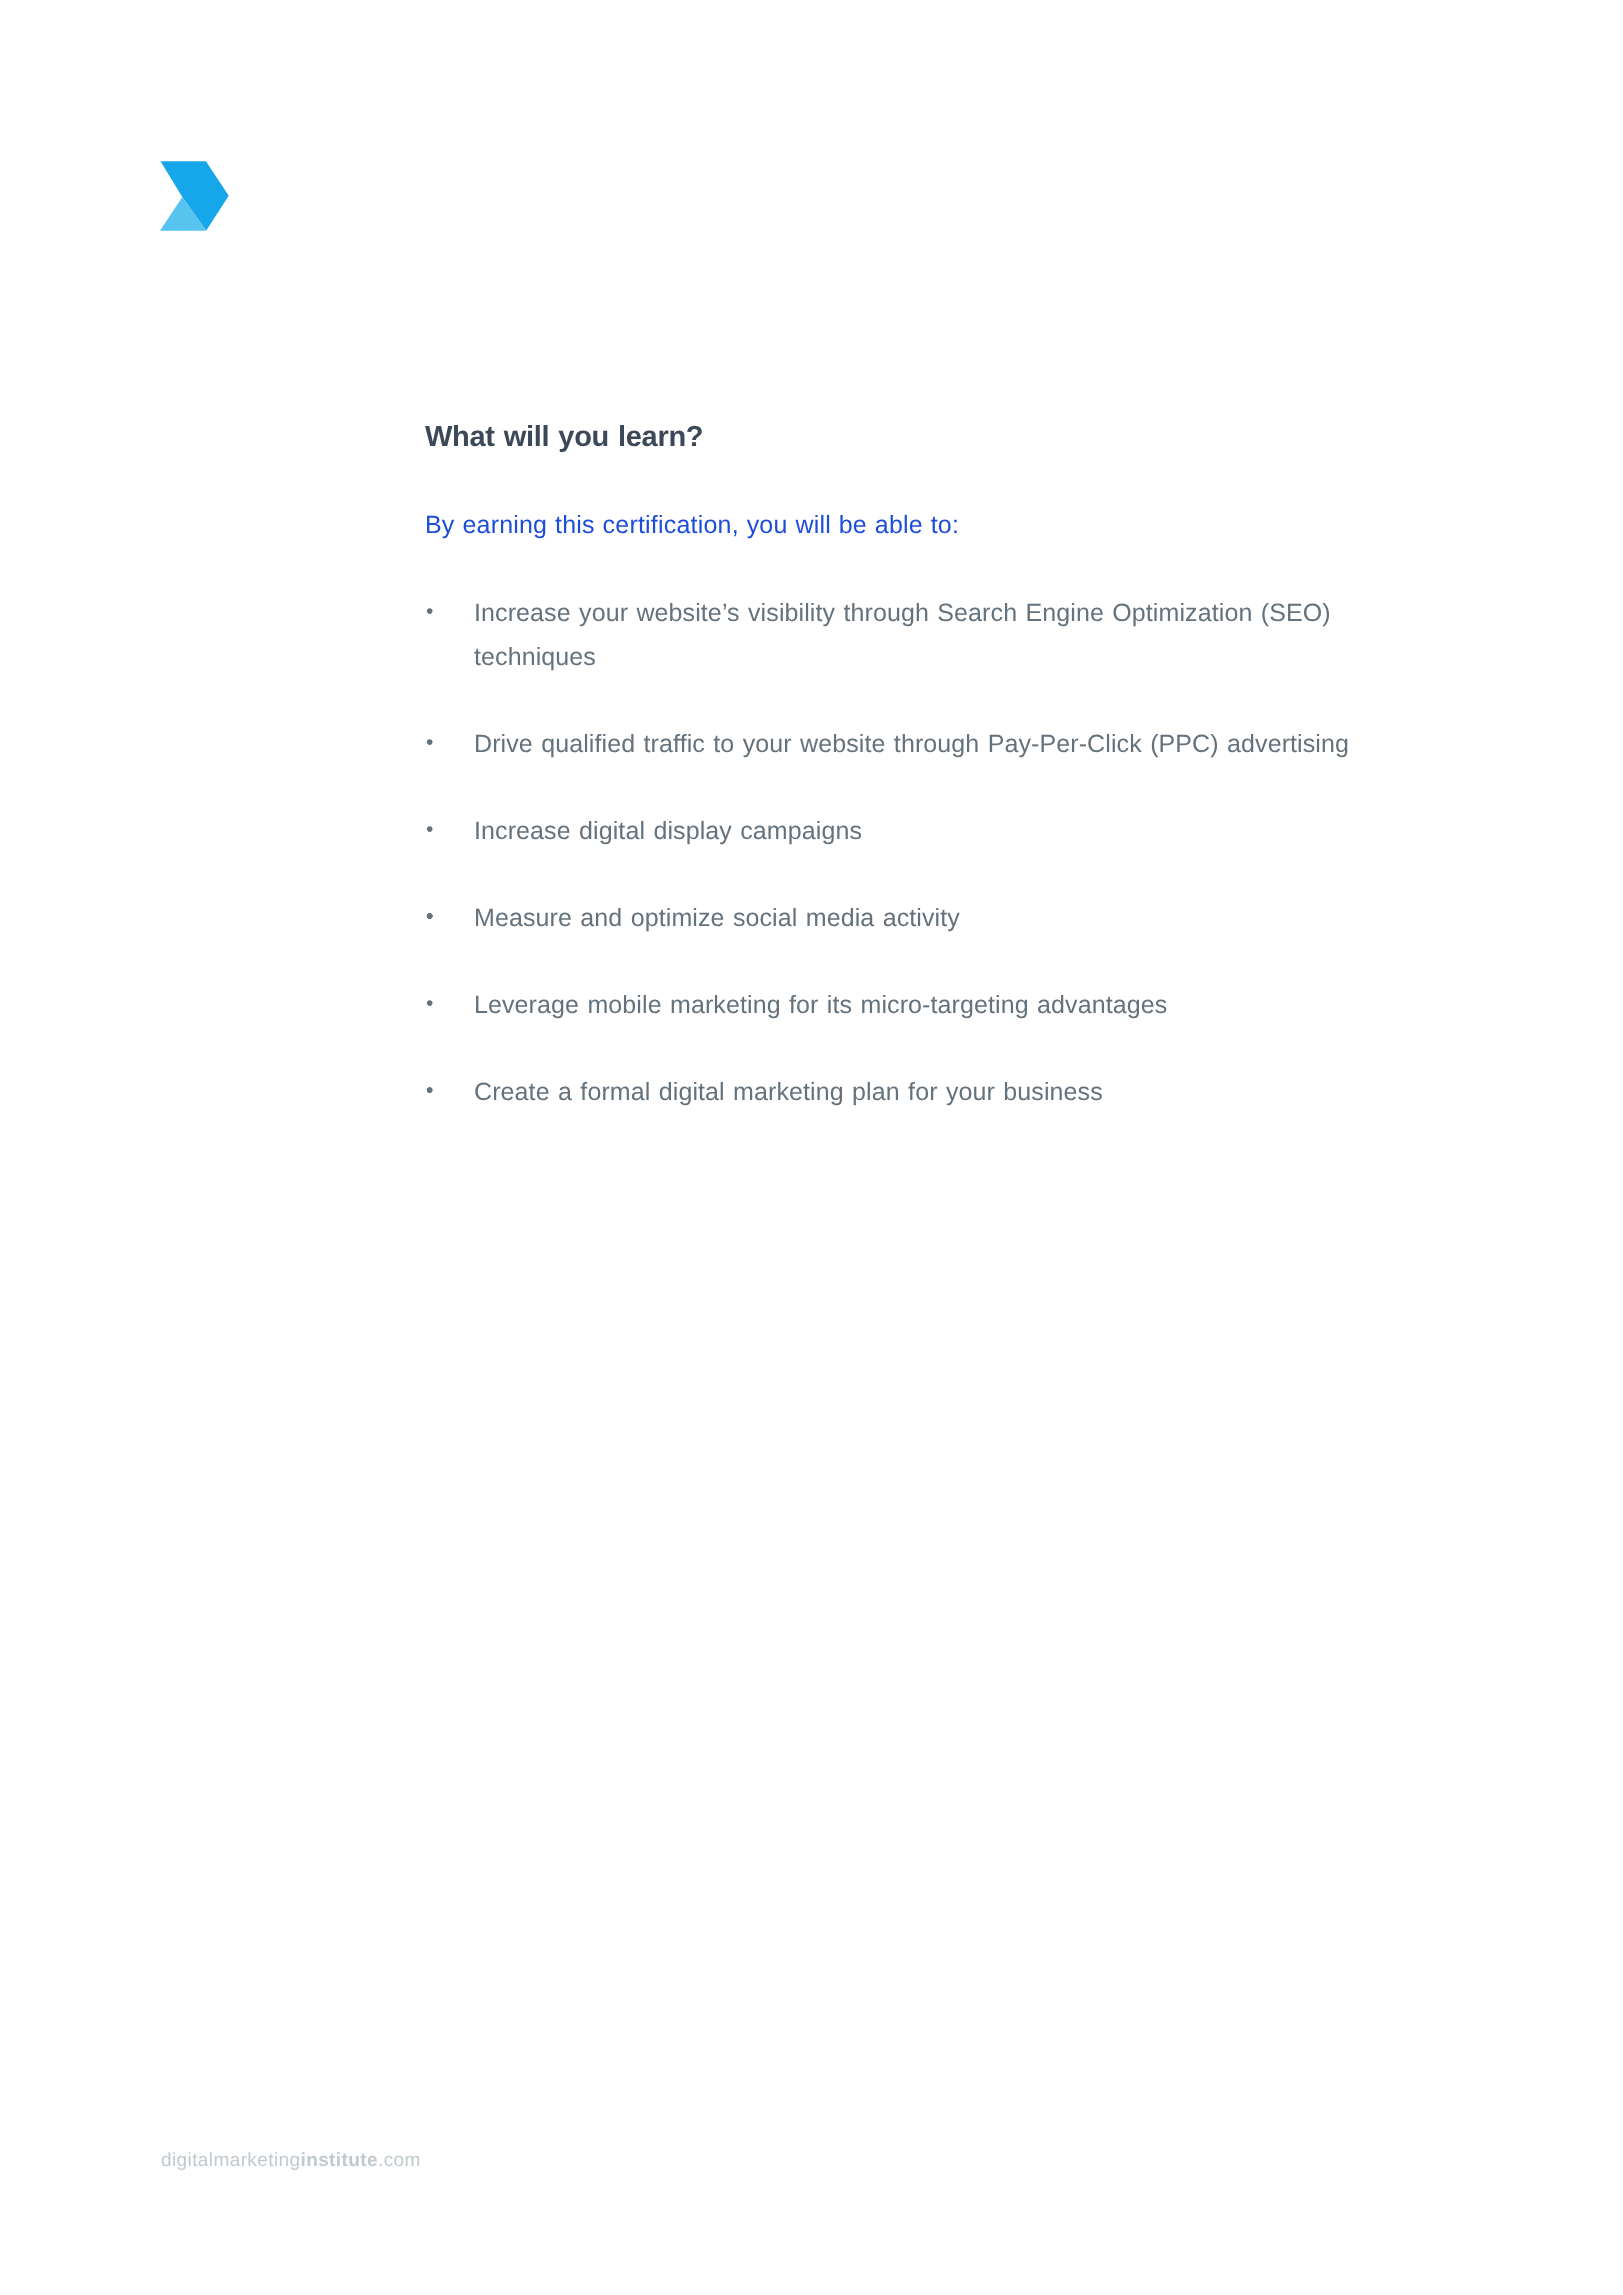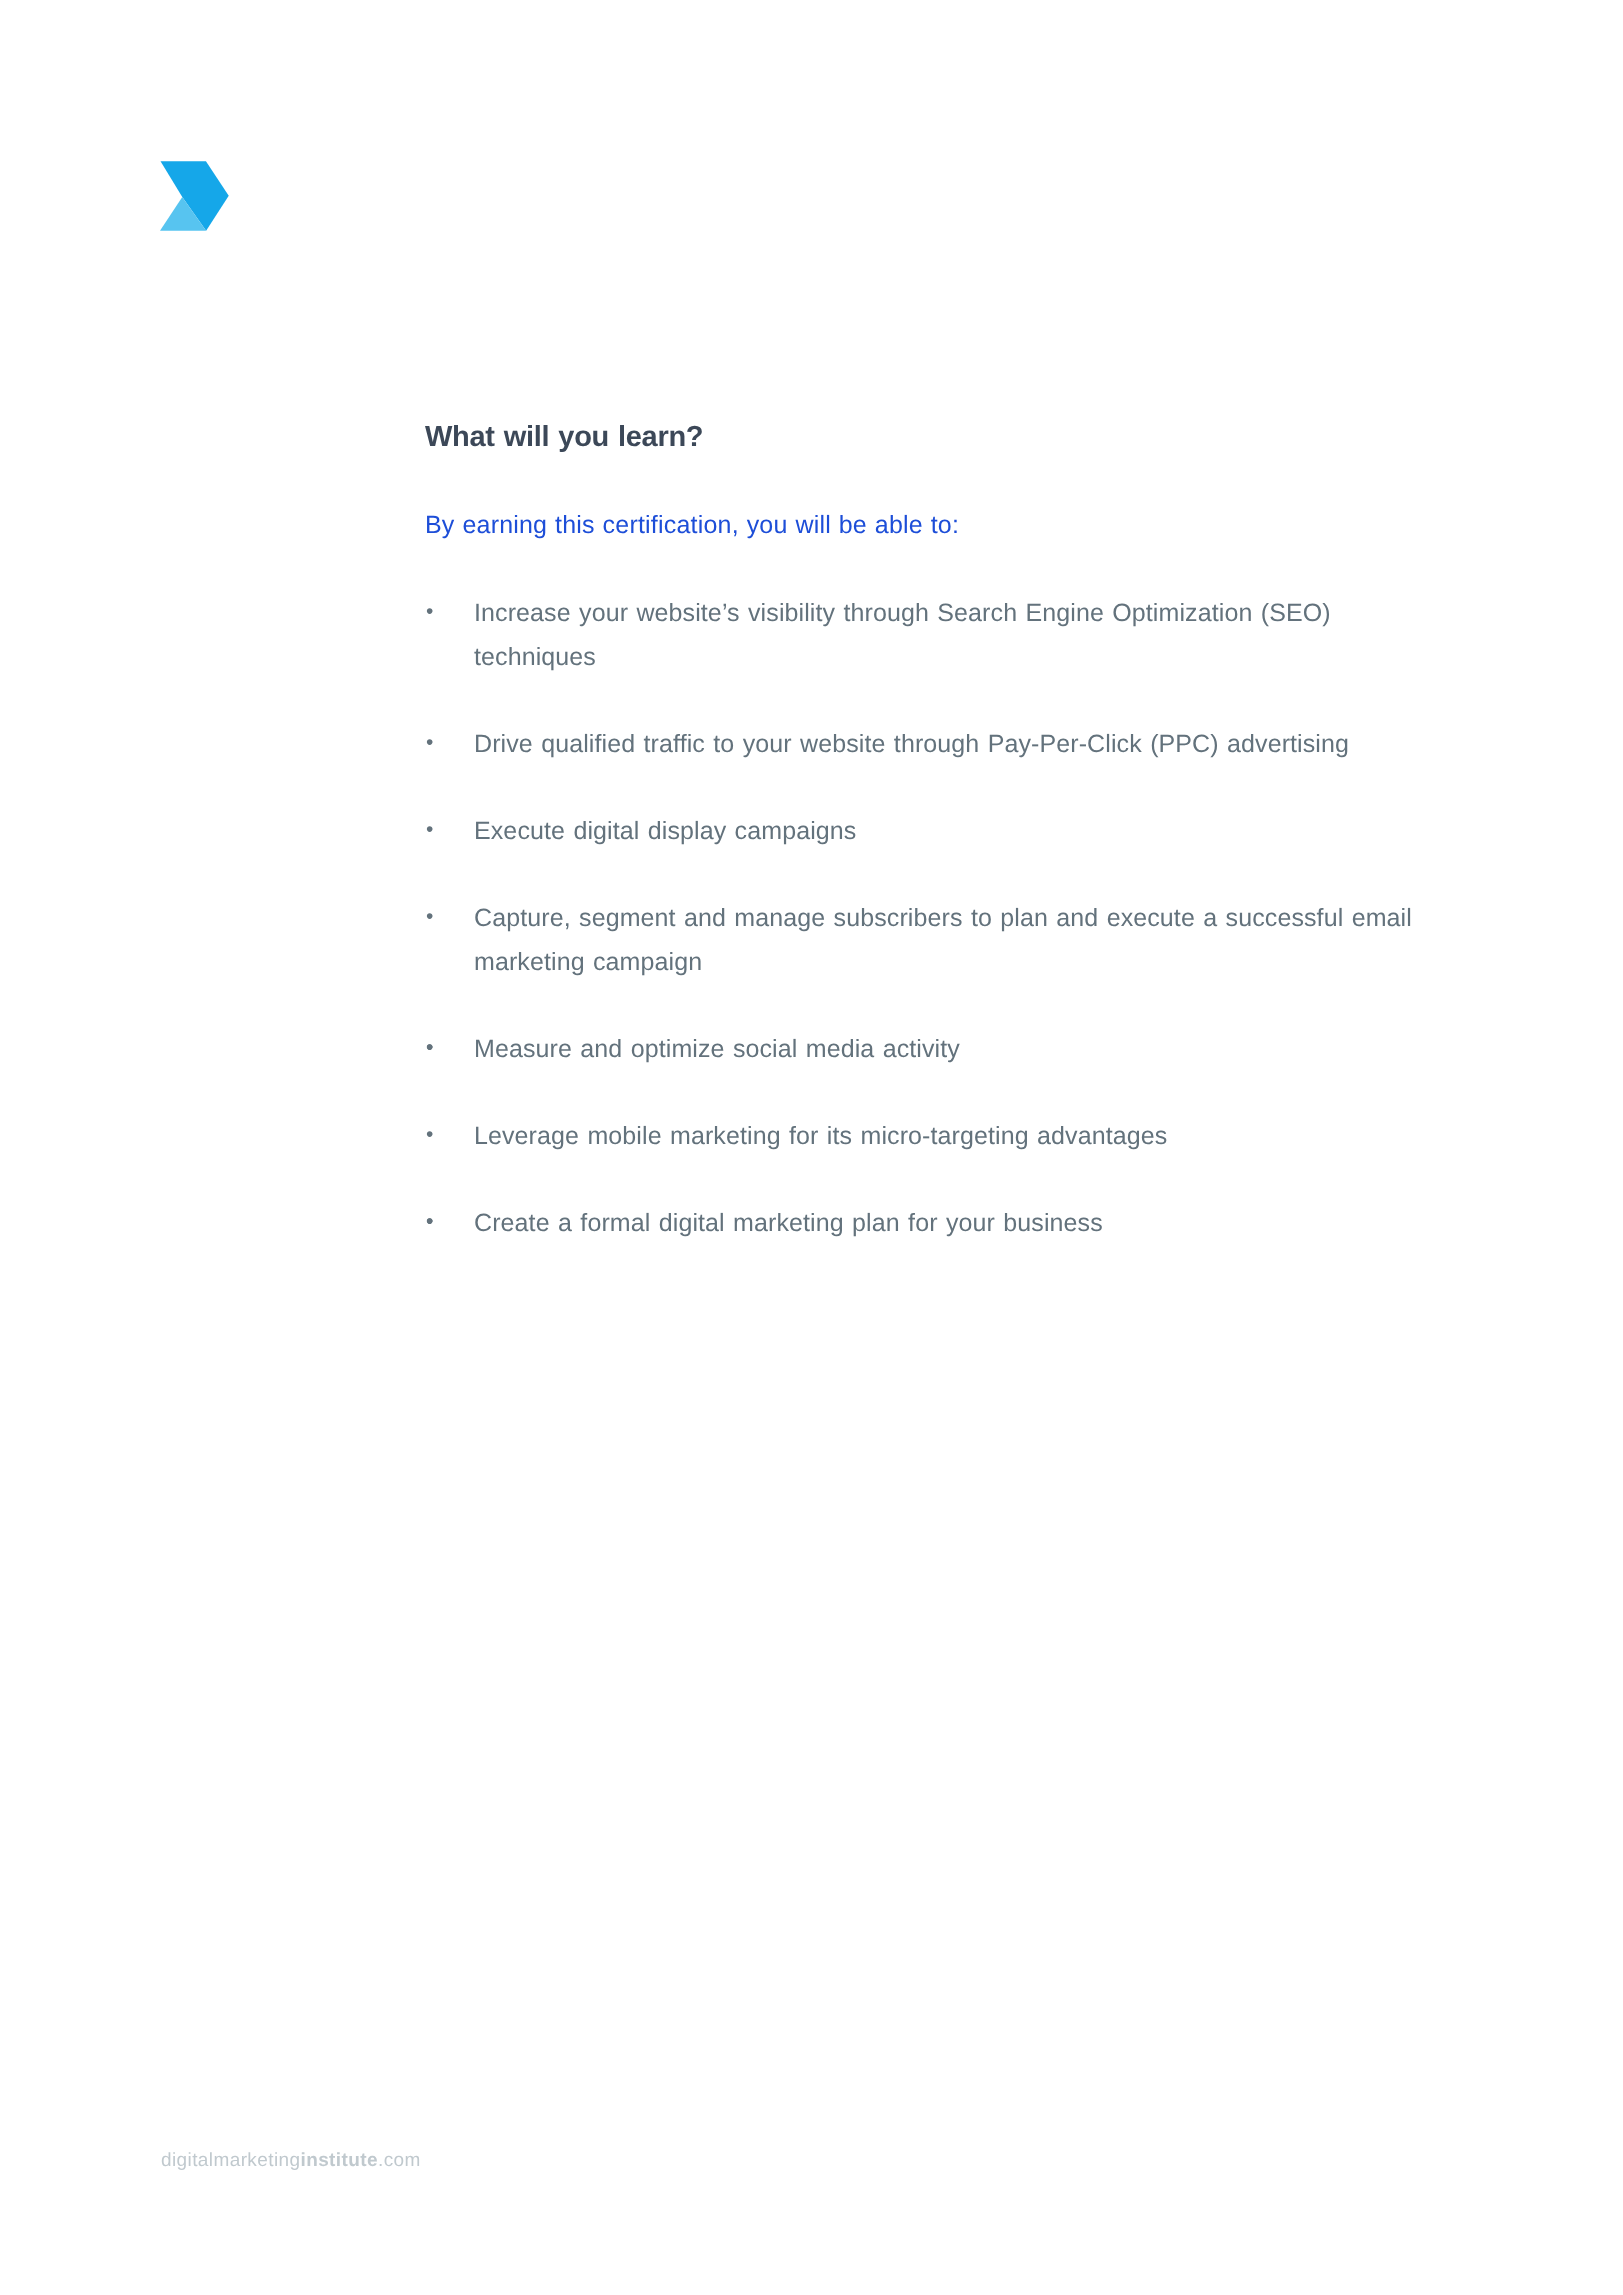--- a/index.html
+++ b/index.html
@@ -43,22 +43,22 @@
     <polygon points="33.9,54.8 70.2,106.1 0,106.1" fill="#57c4f0"></polygon>
   </svg>
 
   <div class="heading">What will you learn?</div>
 
   <div class="byline">By earning this certification, you will be able to:</div>
 
   <div class="bullets">
     <div class="bullet"><span class="mark">•</span><span>Increase your website’s visibility through Search Engine Optimization (SEO) techniques</span></div>
     <div class="bullet"><span class="mark">•</span><span>Drive qualified traffic to your website through Pay-Per-Click (PPC) advertising</span></div>
-    <div class="bullet"><span class="mark">•</span><span>Execute digital display campaigns</span></div>
-    <div class="bullet"><span class="mark">•</span><span>Capture, segment and manage subscribers to plan and execute a successful email marketing campaign</span></div>
+    <div class="bullet"><span class="mark">•</span><span>Increase digital display campaigns</span></div>
+    <div class="bullet"><span class="mark">•</span></div>
     <div class="bullet"><span class="mark">•</span></div>
     <div class="bullet"><span class="mark">•</span><span>Measure and optimize social media activity</span></div>
     <div class="bullet"><span class="mark">•</span><span>Leverage mobile marketing for its micro-targeting advantages</span></div>
     <div class="bullet"><span class="mark">•</span></div>
     <div class="bullet"><span class="mark">•</span><span>Create a formal digital marketing plan for your business</span></div>
   </div>
 
   <div class="footer"><span>digitalmarketing</span><b>institute</b><span>.com</span></div>
 
 </div>

